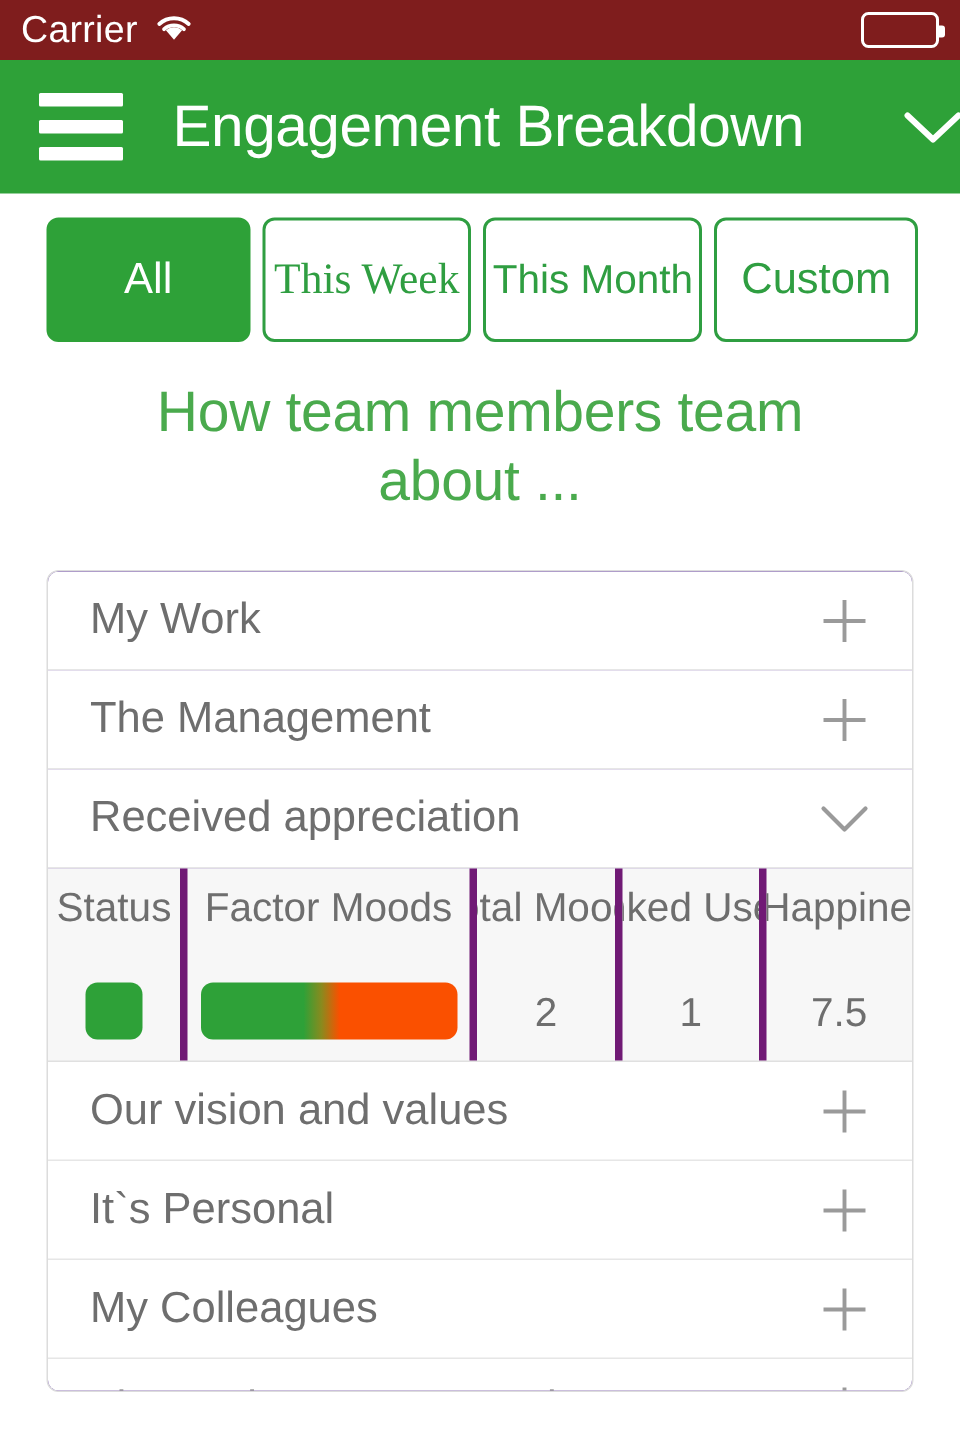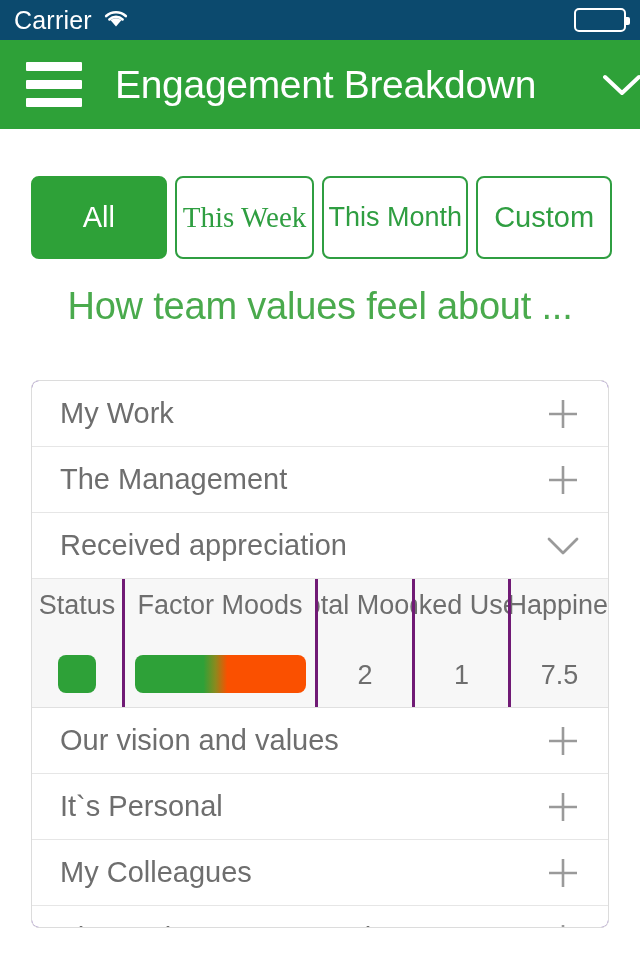--- a/index.html
+++ b/index.html
@@ -11,21 +11,21 @@
     height: 960px;
     background: #ffffff;
     font-family: "Liberation Sans", sans-serif;
     overflow: hidden;
     position: relative;
   }
 
   
   .statusbar {
     height: 40px;
-    background: #0c4a6e;
+    background: #7f1d1d;
     color: #ffffff;
     display: flex;
     position: relative;
     box-sizing: border-box;
     padding: 0 14px;
   }
   .sb-left {
     display: flex;
     align-items: center;
     gap: 10px;
@@ -108,21 +108,20 @@
     justify-content: center;
     cursor: pointer;
   }
 
   
   .filters {
     display: flex;
     gap: 8px;
     padding: 16px 28px 0 31px;
     box-sizing: border-box;
-    margin-top: 31px;
   }
   .filter-btn {
     height: 83px;
     border: 2px solid #2f9e41;
     border-radius: 8px;
     background: #ffffff;
     color: #2f9e41;
     font-size: 29px;
     font-weight: 300;
     display: flex;
@@ -196,21 +195,21 @@
 
   
   .detail {
     display: flex;
     background: #f7f7f7;
     border-bottom: 1px solid #e0e0e0;
     height: 129px;
     box-sizing: border-box;
   }
   .dcol {
-    border-right: 3px solid #701a75;
+    border-right: 5px solid #701a75;
     display: flex;
     flex-direction: column;
     align-items: center;
     box-sizing: border-box;
     padding-top: 11px;
     overflow: hidden;
   }
   .dcol:last-child { border-right: none; }
   .c-status  { width: 93px; }
   .c-factor  { width: 193px; }
@@ -291,21 +290,21 @@
   </div>
 </div>
 
 <div class="filters">
   <button class="filter-btn f-all active">All</button>
   <button class="filter-btn f-week">This Week</button>
   <button class="filter-btn f-month">This Month</button>
   <button class="filter-btn f-custom">Custom</button>
 </div>
 
-<div class="heading">How team values feel about ...</div>
+<div class="heading">How team members team about ...</div>
 
 <div class="card">
 
   <div class="acc-row">
     <span class="acc-label">My Work</span>
     <span class="acc-icon">
       <svg width="36" height="36" viewBox="0 0 36 36">
         <path d="M18 4 V32 M4 18 H32" stroke="#9a9a9a" stroke-width="2.6" stroke-linecap="butt"></path>
       </svg>
     </span>

